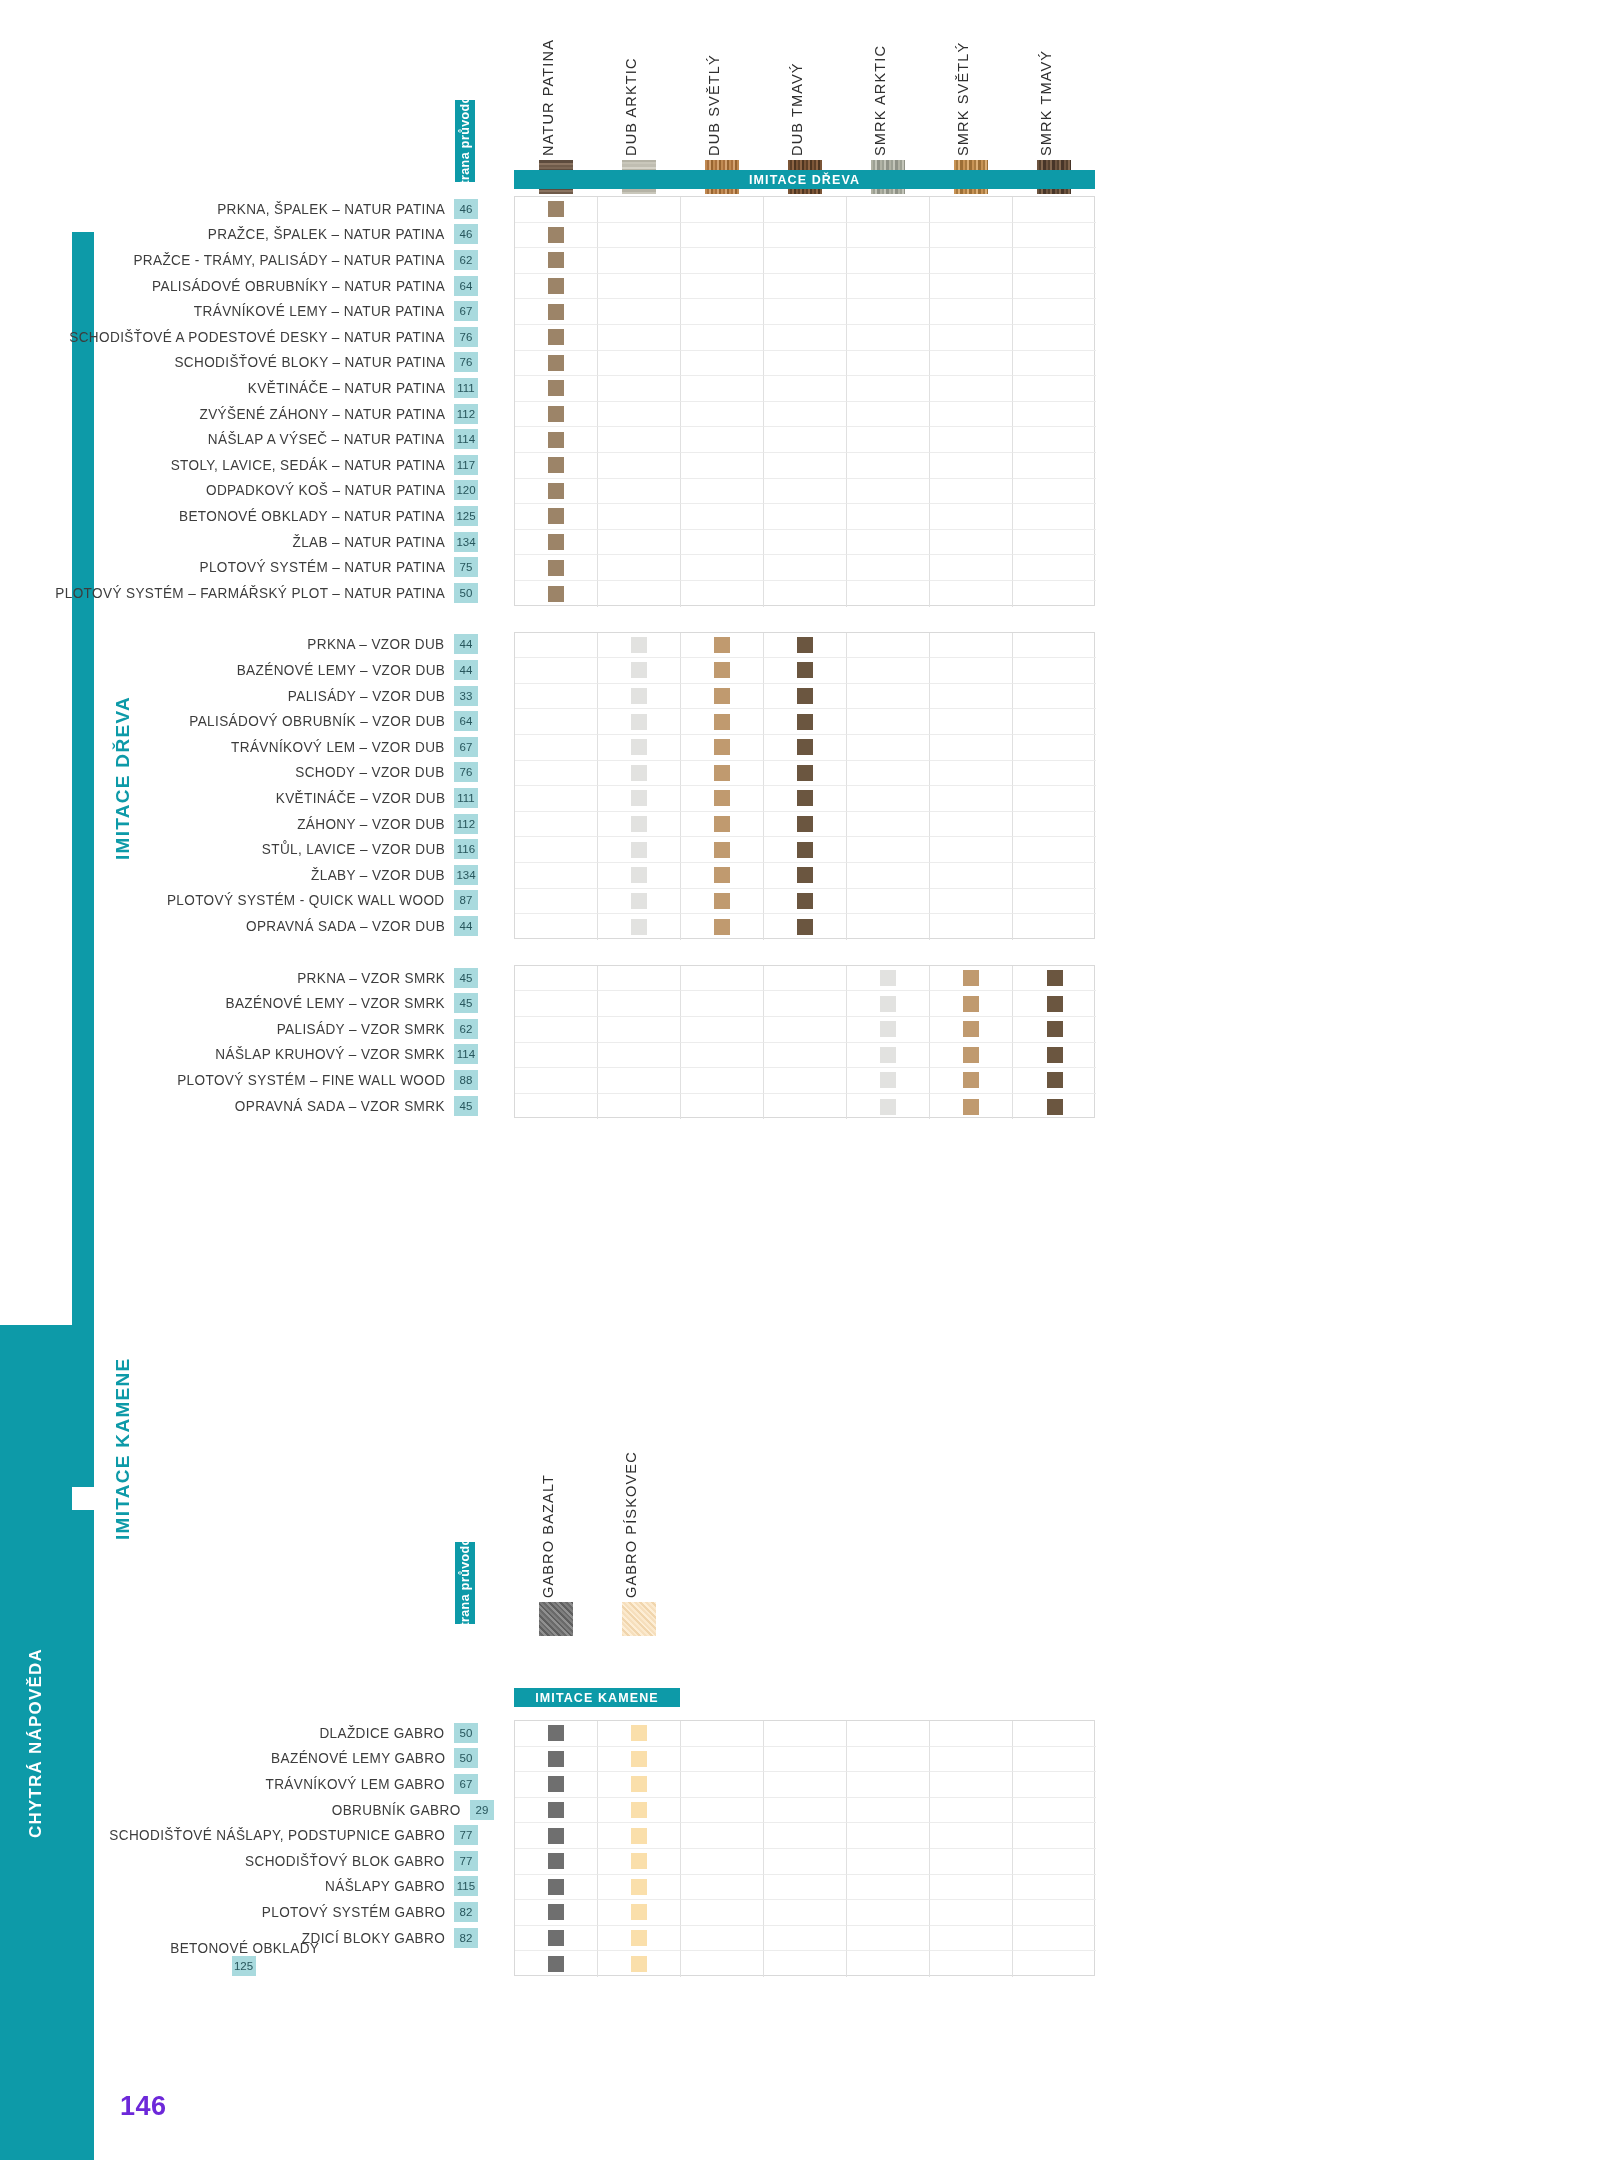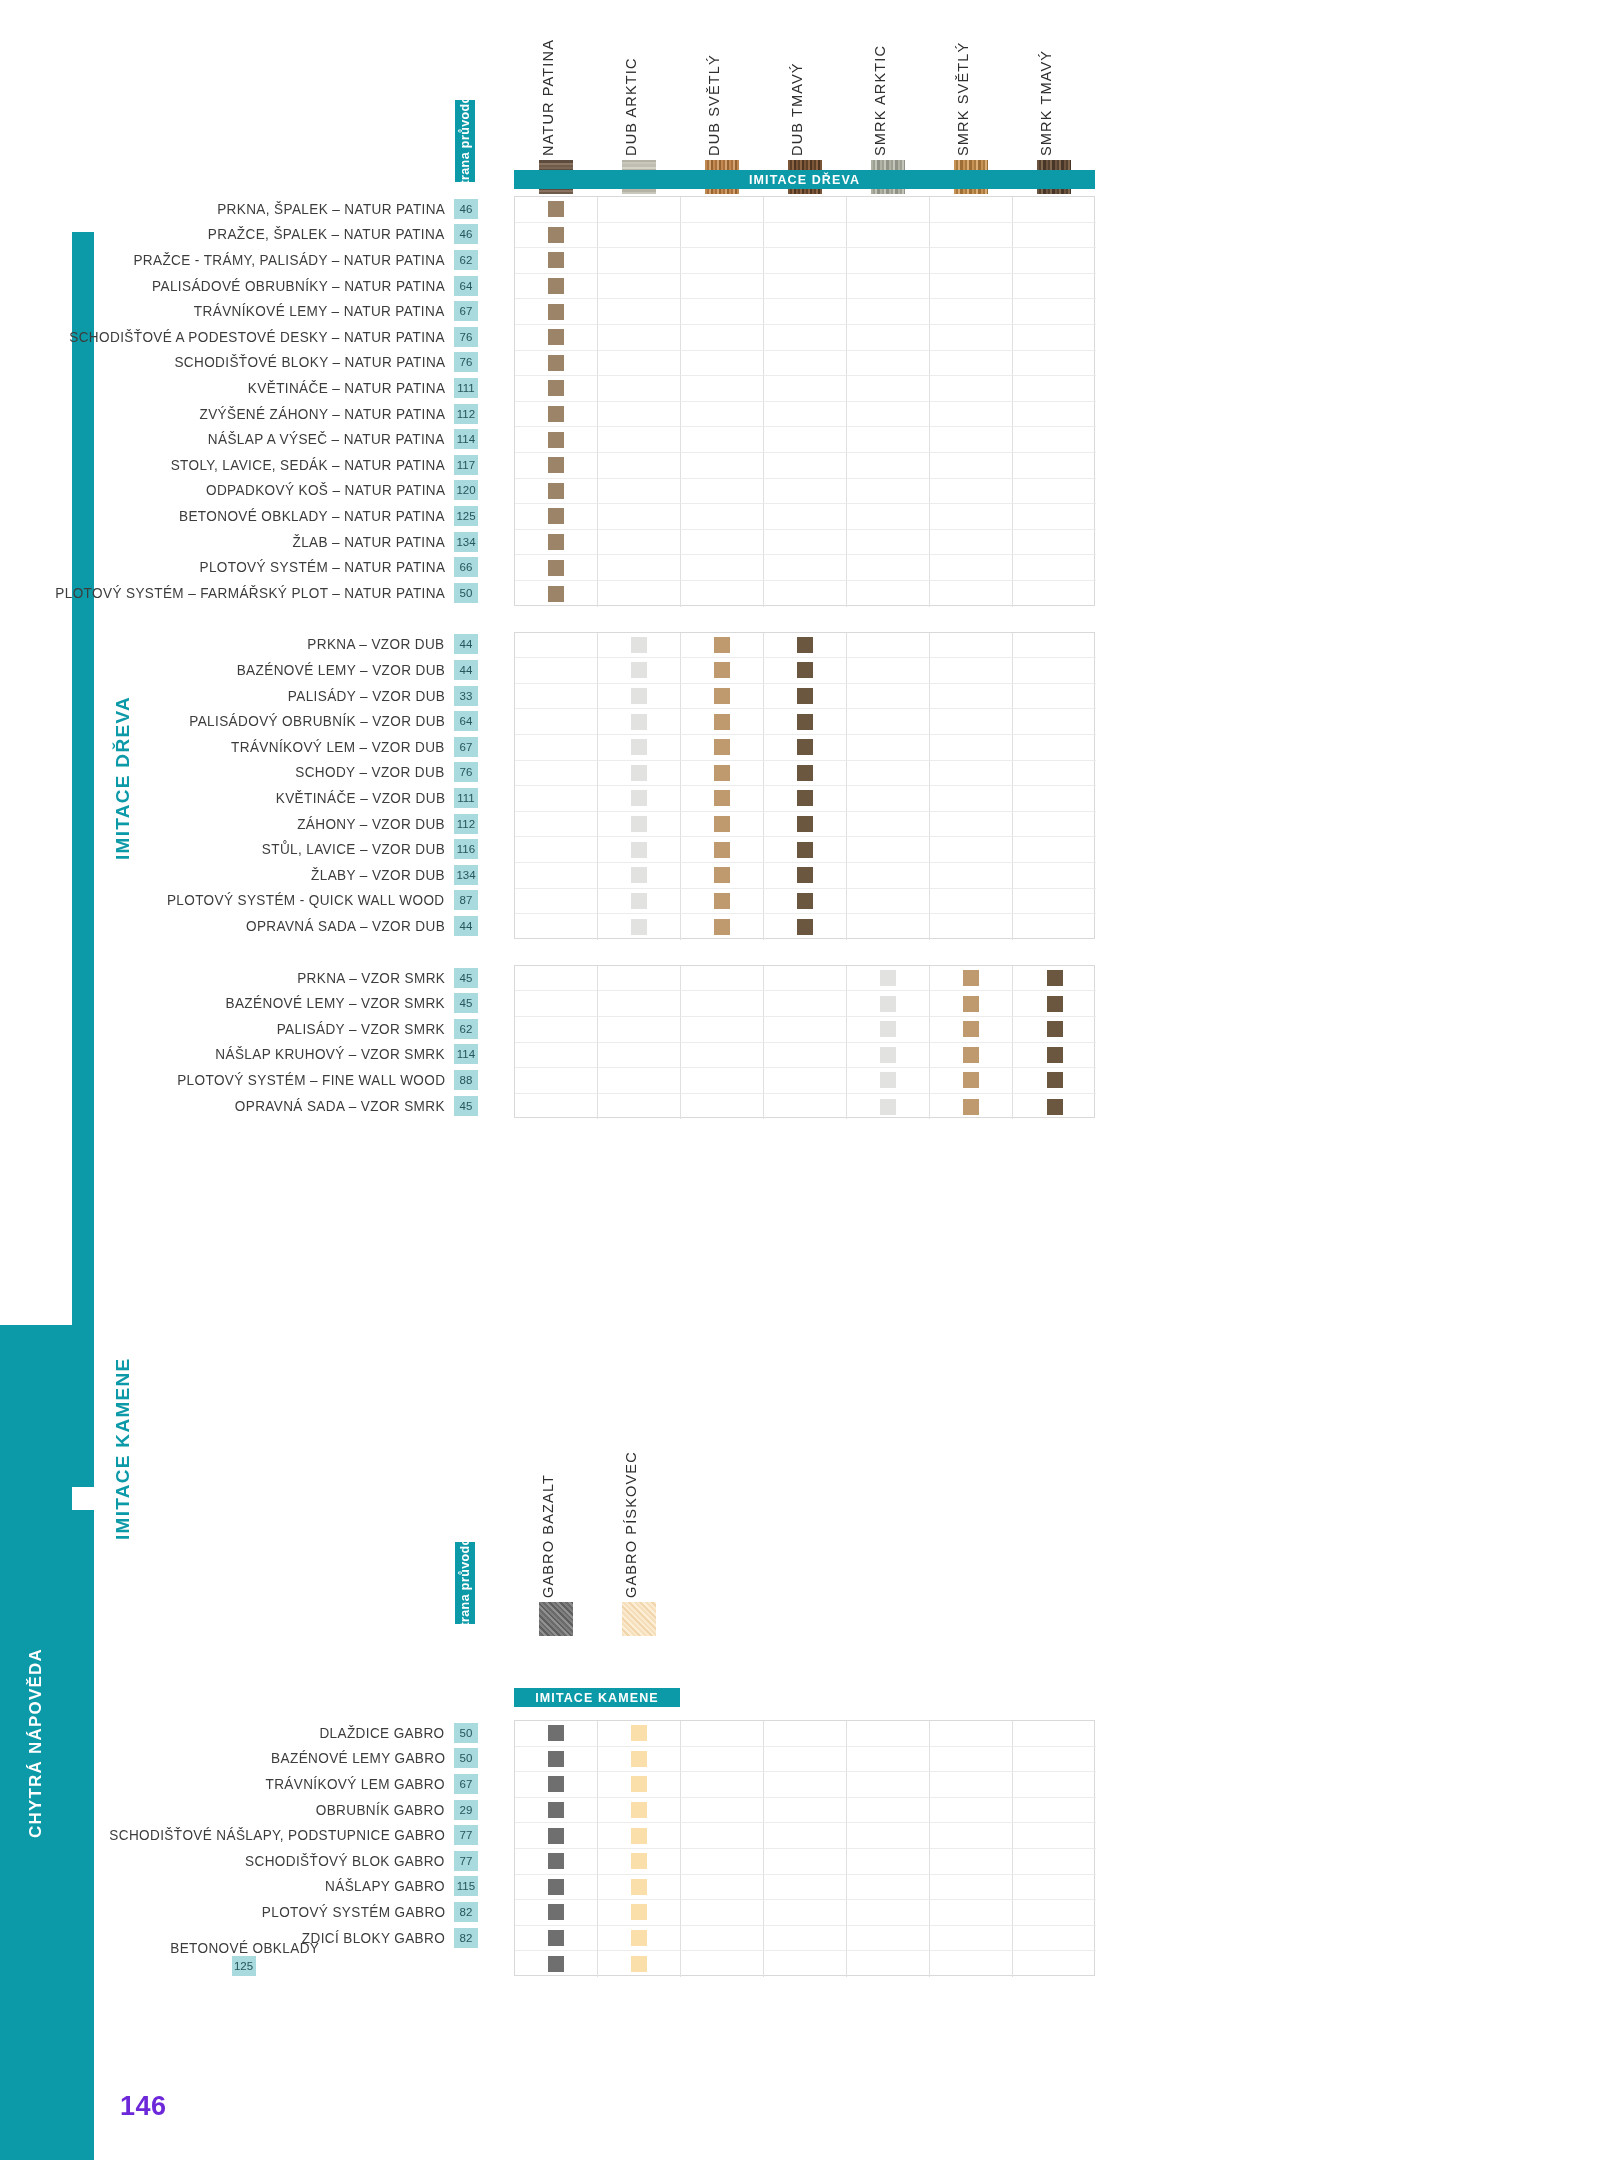--- a/index.html
+++ b/index.html
@@ -252,21 +252,21 @@
     <div class="rowlabel" style="left:0px; top:503.20000000000005px; width:478px;">
       <span class="txt">BETONOVÉ OBKLADY – NATUR PATINA</span>
       <span class="pagechip">125</span>
     </div>
     <div class="rowlabel" style="left:0px; top:528.8px; width:478px;">
       <span class="txt">ŽLAB – NATUR PATINA</span>
       <span class="pagechip">134</span>
     </div>
     <div class="rowlabel" style="left:0px; top:554.4000000000001px; width:478px;">
       <span class="txt">PLOTOVÝ SYSTÉM – NATUR PATINA</span>
-      <span class="pagechip">66</span>
+      <span class="pagechip">75</span>
     </div>
     <div class="rowlabel" style="left:0px; top:580px; width:478px;">
       <span class="txt">PLOTOVÝ SYSTÉM – FARMÁŘSKÝ PLOT – NATUR PATINA</span>
       <span class="pagechip">50</span>
     </div>
     <div class="grid" style="left:514px; top:196px; width:581px; height:409.6px;">
       <div class="gcell" style="left:0px; top:0px; width:83px; height:25.6px;">
         <div class="dot" style="background:#9c8468;"></div>
       </div>
       <div class="gcell" style="left:83px; top:0px; width:83px; height:25.6px;"></div>
@@ -741,21 +741,21 @@
       <span class="pagechip">50</span>
     </div>
     <div class="rowlabel" style="left:0px; top:275.6px; width:478px;">
       <span class="txt">BAZÉNOVÉ LEMY GABRO</span>
       <span class="pagechip">50</span>
     </div>
     <div class="rowlabel" style="left:0px; top:301.2px; width:478px;">
       <span class="txt">TRÁVNÍKOVÝ LEM GABRO</span>
       <span class="pagechip">67</span>
     </div>
-    <div class="rowlabel" style="left:0px; top:326.8px; width:478px;align-items:center;">
+    <div class="rowlabel" style="left:16px; top:326.8px; width:478px;align-items:center;">
       <span class="txt">OBRUBNÍK GABRO</span>
       <span class="pagechip">29</span>
     </div>
     <div class="rowlabel" style="left:0px; top:352.4px; width:478px;">
       <span class="txt">SCHODIŠŤOVÉ NÁŠLAPY, PODSTUPNICE GABRO</span>
       <span class="pagechip">77</span>
     </div>
     <div class="rowlabel" style="left:0px; top:378px; width:478px;">
       <span class="txt">SCHODIŠŤOVÝ BLOK GABRO</span>
       <span class="pagechip">77</span>

